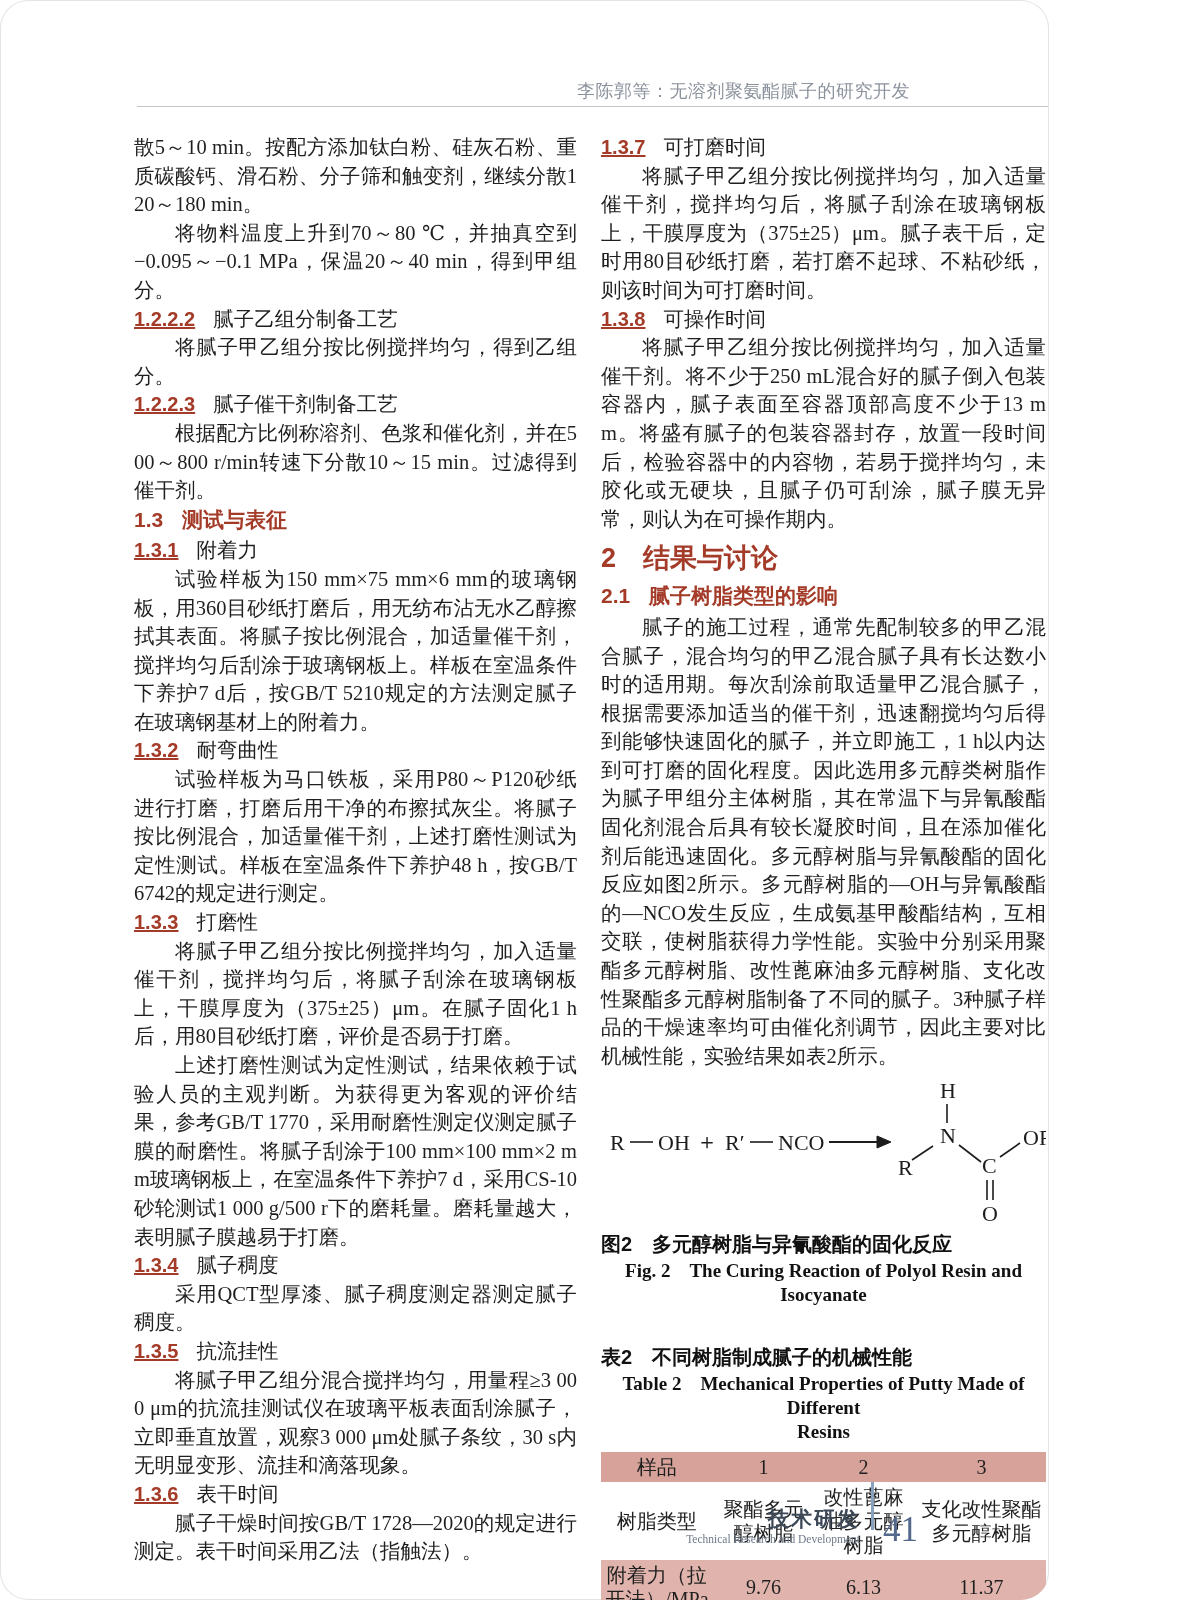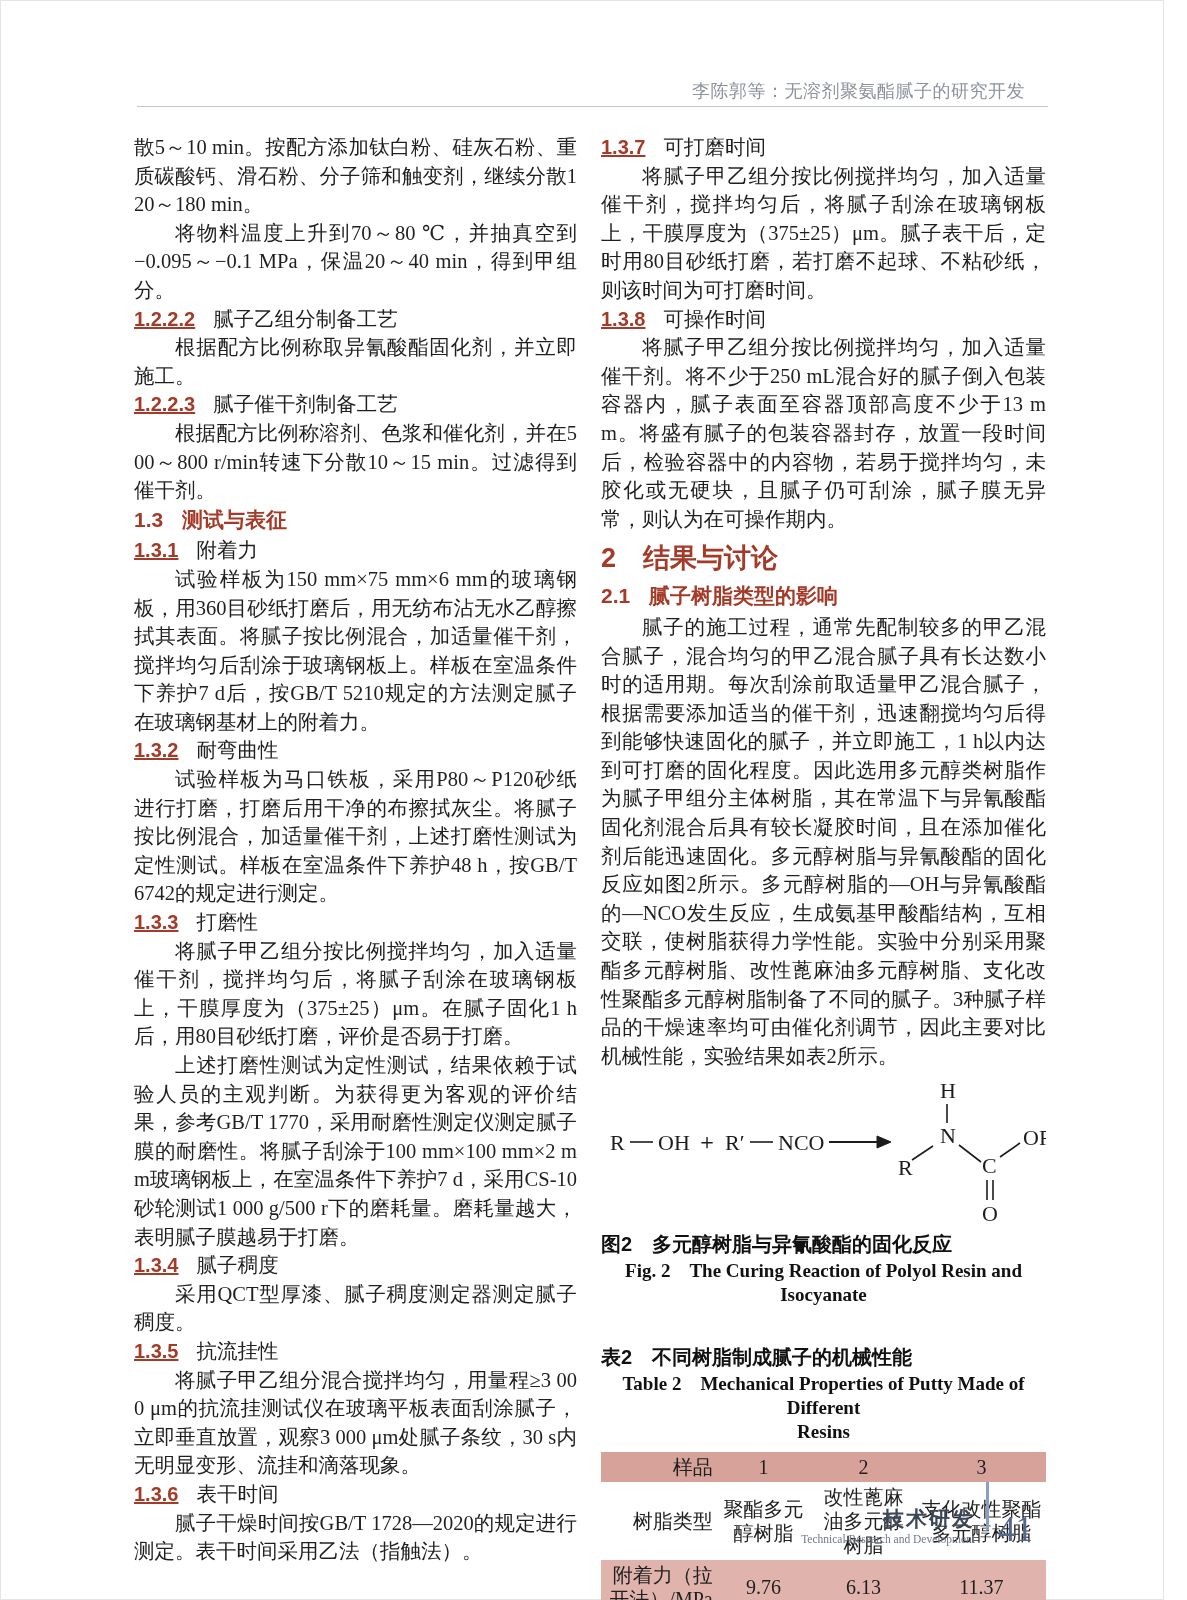--- a/index.html
+++ b/index.html
@@ -1,20 +1,20 @@
 <!DOCTYPE html>
 <html><head>
 <meta charset="utf-8">
 <style>
   html,body { margin:0; padding:0; background:#ffffff; }
   .page {
-    position:relative; width:1164px; height:1600px; background:#ffffff;
+    position:relative; width:1049px; height:1600px; background:#ffffff;
     box-shadow: inset 0 0 0 1px #e4e4e4;
     font-family:"Liberation Serif","DejaVu Serif",serif;
-    color:#1f1f1f; overflow:hidden;
+    color:#1f1f1f; overflow:hidden;border-radius:28px;
   }
   
   .running-title {
     position:absolute; top:79px; right:139px;
     font-family:"Liberation Sans","DejaVu Sans",sans-serif;
     font-size:18px; color:#8b929c; letter-spacing:0.5px;
   }
   .header-rule {
     position:absolute; top:106px; left:137px; width:911px; height:1px; background:#c3c6c9;
   }
@@ -60,21 +60,21 @@
   .fig-caption-en, .tbl-caption-en {
     font-size:19px; font-weight:700; text-align:center; line-height:24px; color:#111;
   }
   .tbl-caption-cn { margin-top:36px; }
   
   .props-table {
     width:100%; border-collapse:collapse; margin-top:8px;
     border-bottom:2px solid #4d4d4d; font-size:20px;
   }
   .props-table td { padding:3px 4px; text-align:center; line-height:24px; vertical-align:middle; }
-  .props-table td.row-label { text-align:right; padding-left:0; }
+  .props-table td.row-label { text-align:center; padding-left:0; }
   .props-table td:nth-child(1){ width:26%; }
   .props-table td:nth-child(2){ width:21%; }
   .props-table td:nth-child(3){ width:24%; }
   .props-table td:nth-child(4){ width:29%; }
   
   .footer { position:absolute; right:131px; bottom:55px; display:flex; align-items:center; }
   .footer-section { text-align:right;margin-top:40px; }
   .footer-cn {
     font-family:"Liberation Sans","DejaVu Sans",sans-serif;
     font-size:21px; font-weight:700; color:#3d4857; letter-spacing:2px; line-height:24px;
@@ -88,21 +88,21 @@
 
 <div class="page">
 
   <div class="running-title">李陈郭等：无溶剂聚氨酯腻子的研究开发</div>
   <div class="header-rule"></div>
 
   <div class="col col-left">
       <p class="body-p noindent">散5～10 min。按配方添加钛白粉、硅灰石粉、重质碳酸钙、滑石粉、分子筛和触变剂，继续分散120～180 min。</p>
       <p class="body-p">将物料温度上升到70～80 ℃，并抽真空到−0.095～−0.1 MPa，保温20～40 min，得到甲组分。</p>
       <div class="hd hd-h4"><span class="hd-num">1.2.2.2</span><span class="hd-title">腻子乙组分制备工艺</span></div>
-      <p class="body-p">根据配方比例称取异氰酸酯固化剂，并立即施工。</p>
+      <p class="body-p">将腻子甲乙组分按比例搅拌均匀，得到乙组分。</p>
       <div class="hd hd-h4"><span class="hd-num">1.2.2.3</span><span class="hd-title">腻子催干剂制备工艺</span></div>
       <p class="body-p">根据配方比例称溶剂、色浆和催化剂，并在500～800 r/min转速下分散10～15 min。过滤得到催干剂。</p>
       <div class="hd hd-h2"><span class="hd-num">1.3</span><span class="hd-title">测试与表征</span></div>
       <div class="hd hd-h4"><span class="hd-num">1.3.1</span><span class="hd-title">附着力</span></div>
       <p class="body-p">试验样板为150 mm×75 mm×6 mm的玻璃钢板，用360目砂纸打磨后，用无纺布沾无水乙醇擦拭其表面。将腻子按比例混合，加适量催干剂，搅拌均匀后刮涂于玻璃钢板上。样板在室温条件下养护7 d后，按GB/T 5210规定的方法测定腻子在玻璃钢基材上的附着力。</p>
       <div class="hd hd-h4"><span class="hd-num">1.3.2</span><span class="hd-title">耐弯曲性</span></div>
       <p class="body-p">试验样板为马口铁板，采用P80～P120砂纸进行打磨，打磨后用干净的布擦拭灰尘。将腻子按比例混合，加适量催干剂，上述打磨性测试为定性测试。样板在室温条件下养护48 h，按GB/T 6742的规定进行测定。</p>
       <div class="hd hd-h4"><span class="hd-num">1.3.3</span><span class="hd-title">打磨性</span></div>
       <p class="body-p">将腻子甲乙组分按比例搅拌均匀，加入适量催干剂，搅拌均匀后，将腻子刮涂在玻璃钢板上，干膜厚度为（375±25）μm。在腻子固化1 h后，用80目砂纸打磨，评价是否易于打磨。</p>
       <p class="body-p">上述打磨性测试为定性测试，结果依赖于试验人员的主观判断。为获得更为客观的评价结果，参考GB/T 1770，采用耐磨性测定仪测定腻子膜的耐磨性。将腻子刮涂于100 mm×100 mm×2 mm玻璃钢板上，在室温条件下养护7 d，采用CS-10砂轮测试1 000 g/500 r下的磨耗量。磨耗量越大，表明腻子膜越易于打磨。</p>

